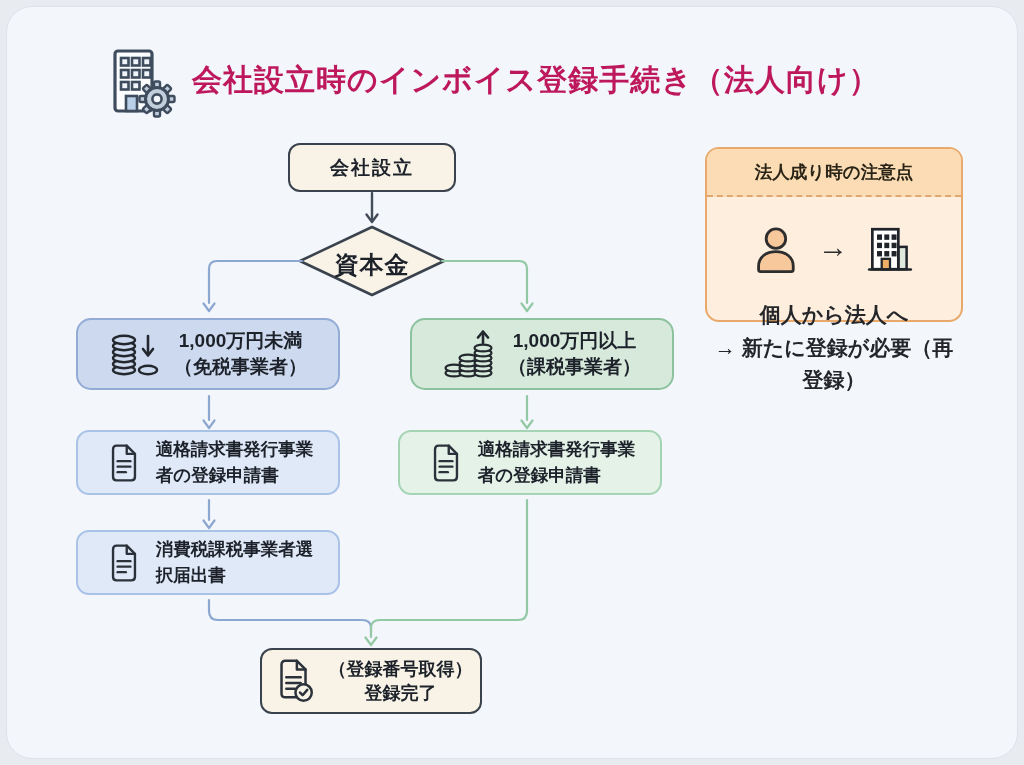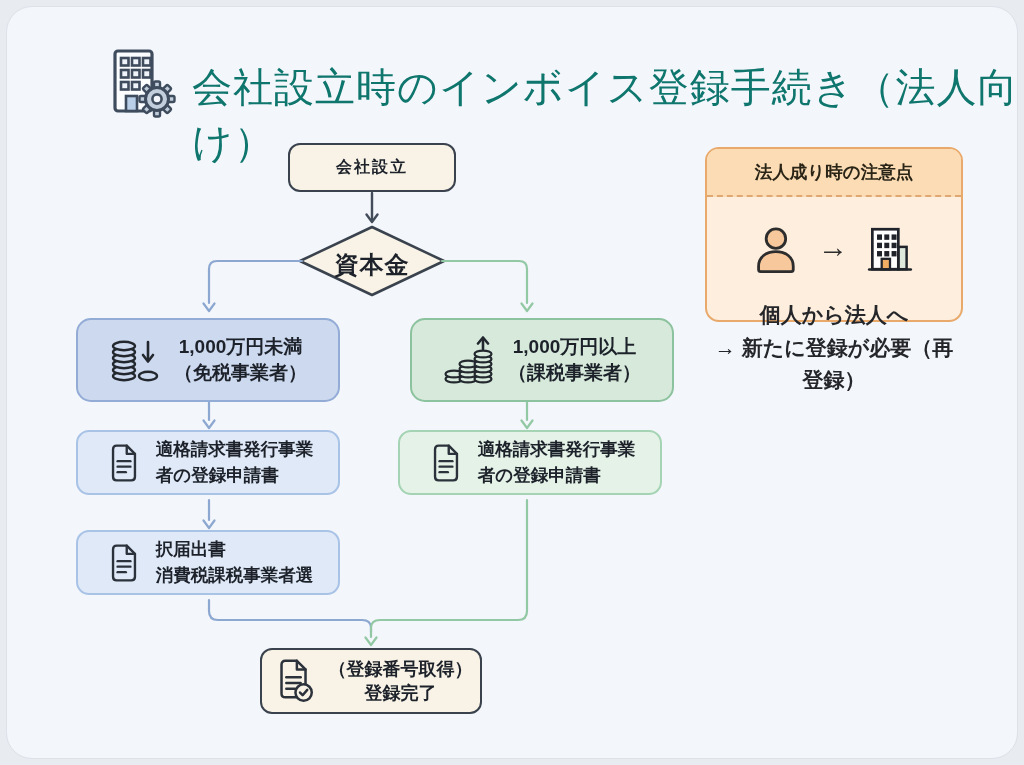--- a/index.html
+++ b/index.html
@@ -10,42 +10,42 @@
     color:#1c212a;
   }
   .card{
     position:absolute;left:6px;top:6px;width:1010px;height:751px;
     background:#f3f6fb;border:1px solid #dde1e8;border-radius:26px;
   }
   
   .title-icon{position:absolute;left:100px;top:42px;width:78px;height:78px;}
   .page-title{
     position:absolute;left:192px;top:60px;margin:0;
-    font-size:40px;font-weight:400;letter-spacing:1px;color:#0f766e;
+    font-size:30px;font-weight:700;letter-spacing:1px;color:#be185d;
   }
   
   .connectors{position:absolute;left:0;top:0;width:1024px;height:765px;pointer-events:none;}
   
   .node{
     position:absolute;box-sizing:border-box;
     display:flex;align-items:center;justify-content:center;gap:11px;
     font-weight:bold;color:#1c212a;
   }
   .node .lines{text-align:center;line-height:1.35;}
   .node .lines span{display:block;}
   .start{
     left:288px;top:143px;width:168px;height:49px;
     background:#f8f3e6;border:2.5px solid #3a424d;border-radius:12px;
-    font-size:16px;letter-spacing:2px;
+    font-size:19px;letter-spacing:2px;
   }
   .decision-label{
     position:absolute;left:322px;top:249px;width:100px;
     text-align:center;font-size:24px;font-weight:bold;letter-spacing:1px;
   }
-  .branch{width:264px;height:84px;border-radius:15px;font-size:19px;}
+  .branch{width:264px;height:72px;border-radius:15px;font-size:19px;}
   .branch-left{left:76px;top:318px;background:#cdd9ef;border:2px solid #93acd6;}
   .branch-right{left:398px;top:318px;background:#d6e9da;border:2px solid #8cc29d;margin-left:12px;}
   .doc{width:264px;height:65px;border-radius:13px;font-size:17.5px;}
   .doc .lines{text-align:left;line-height:1.45;}
   .doc-exempt{background:#dfe9f7;border:2px solid #a9c3e7;}
   .doc-left1{left:76px;top:430px;}
   .doc-left2{left:76px;top:530px;}
   .doc-right1{left:398px;top:430px;background:#e4f2e7;border:2px solid #a5d4b4;}
   .final{
     left:260px;top:648px;width:222px;height:66px;
@@ -209,22 +209,22 @@
   <svg width="42" height="42" viewBox="0 0 46 46">
     <g fill="none" stroke="#2c323b" stroke-width="2.6" stroke-linecap="round" stroke-linejoin="round">
       <path d="M15,4 H26 L35,13 V38 Q35,42 31,42 H15 Q11,42 11,38 V8 Q11,4 15,4 Z"></path>
       <path d="M26,4 V13 H35"></path>
       <path d="M16,21 H30"></path>
         <path d="M16,27 H30"></path>
         <path d="M16,33 H25"></path>
     </g>
   </svg>
   <div class="lines">
+    <span>消費税課税事業者選</span>
     <span>択届出書</span>
-    <span>消費税課税事業者選</span>
   </div>
 </div>
 
 <div class="node doc doc-right1">
   <svg width="42" height="42" viewBox="0 0 46 46">
     <g fill="none" stroke="#2c323b" stroke-width="2.6" stroke-linecap="round" stroke-linejoin="round">
       <path d="M15,4 H26 L35,13 V38 Q35,42 31,42 H15 Q11,42 11,38 V8 Q11,4 15,4 Z"></path>
       <path d="M26,4 V13 H35"></path>
       <path d="M16,21 H30"></path>
         <path d="M16,27 H30"></path>

